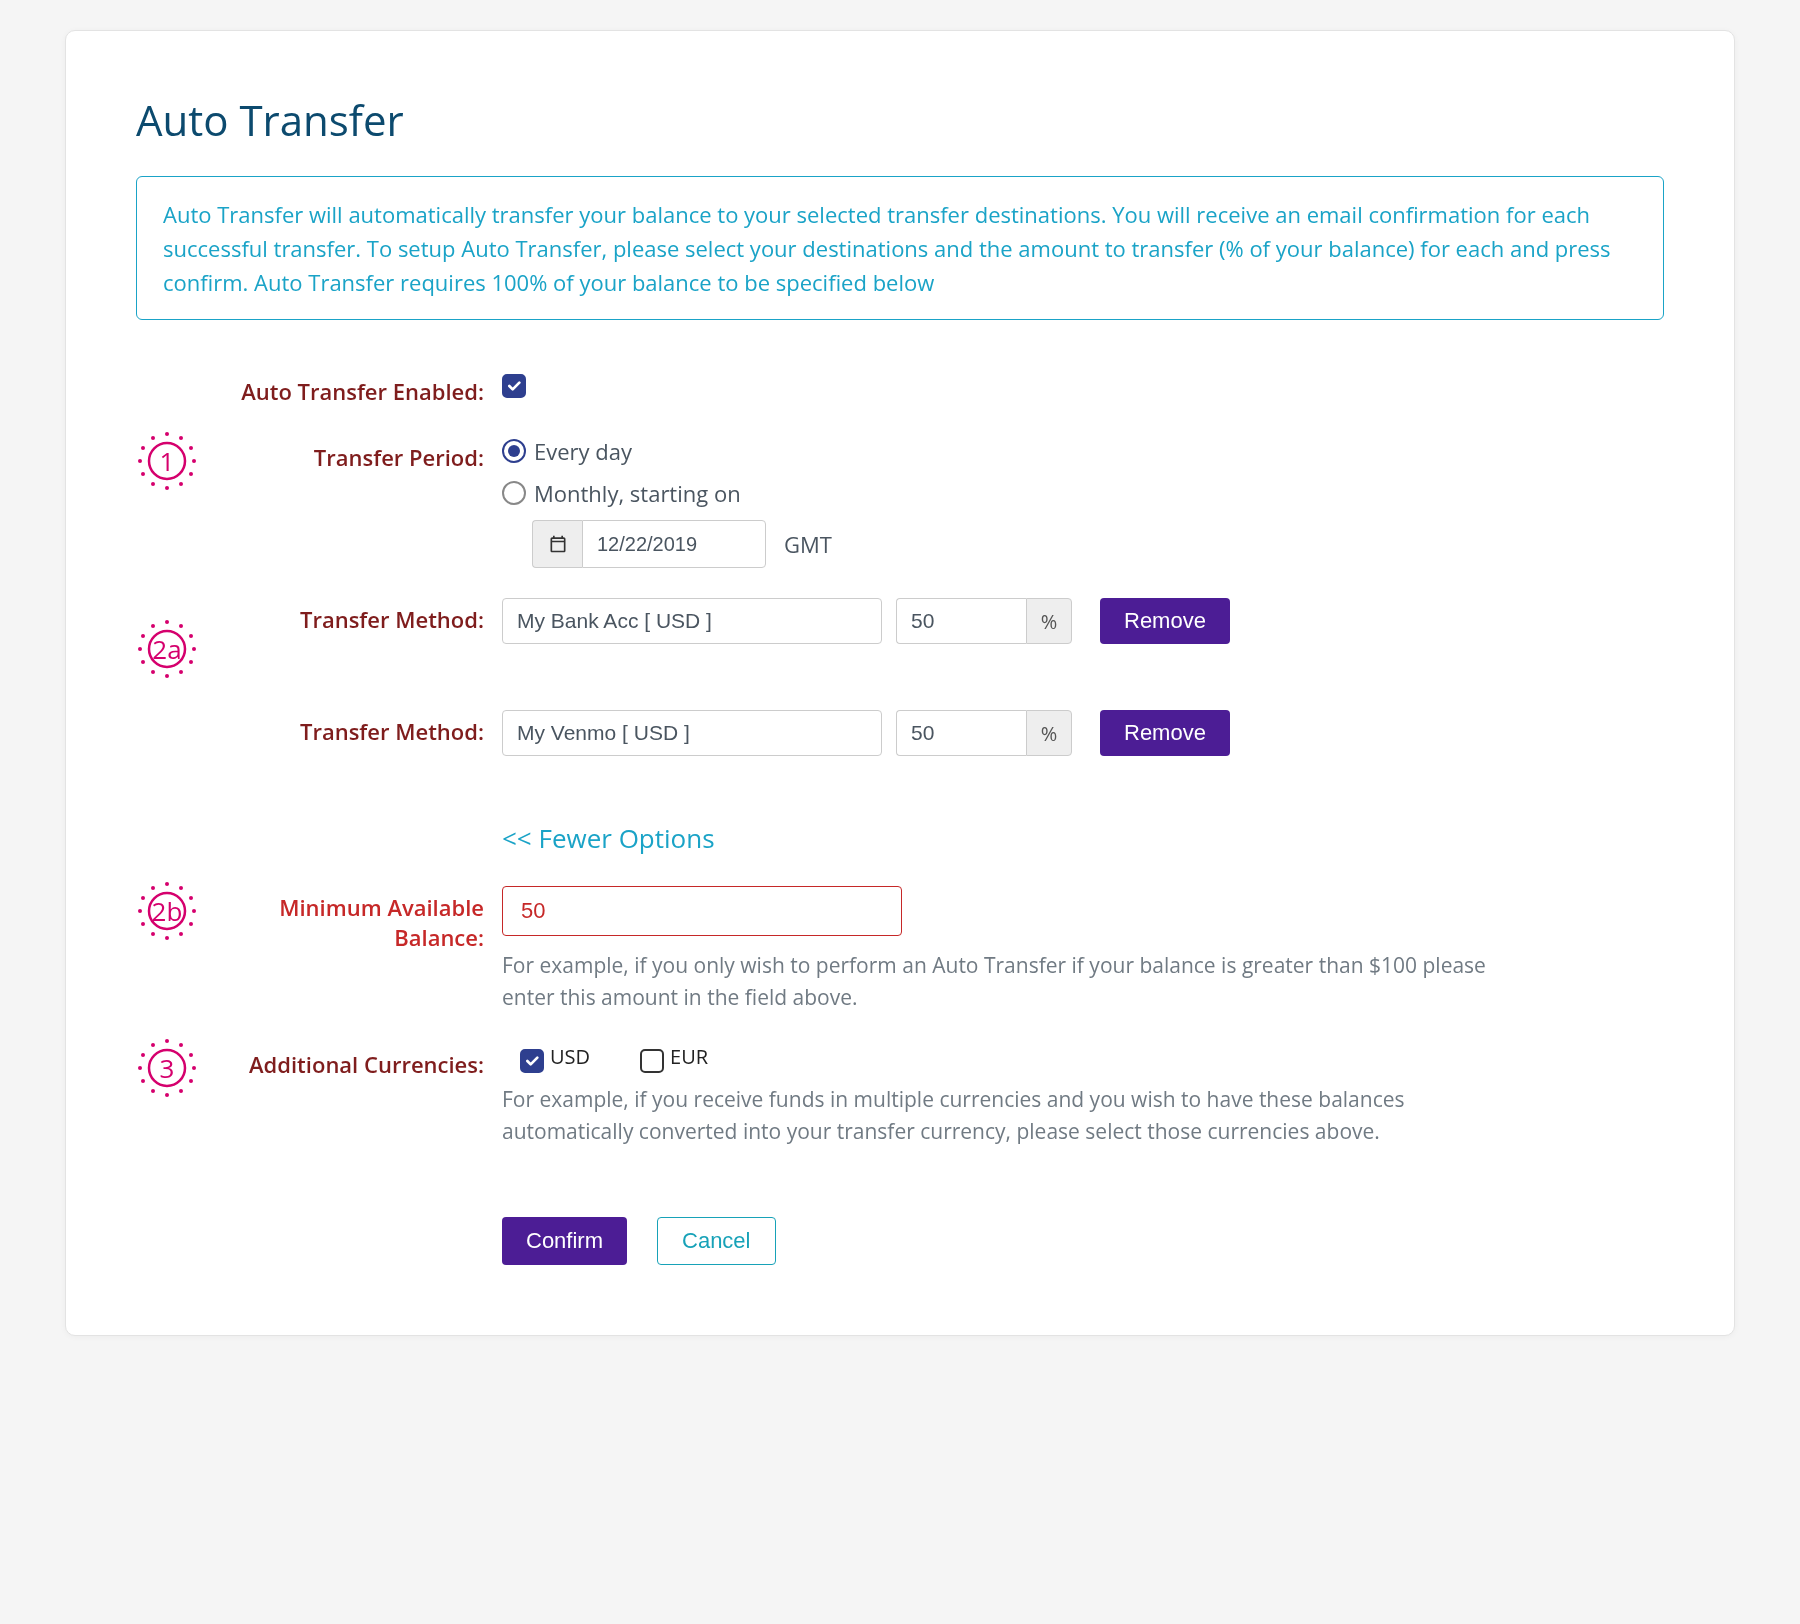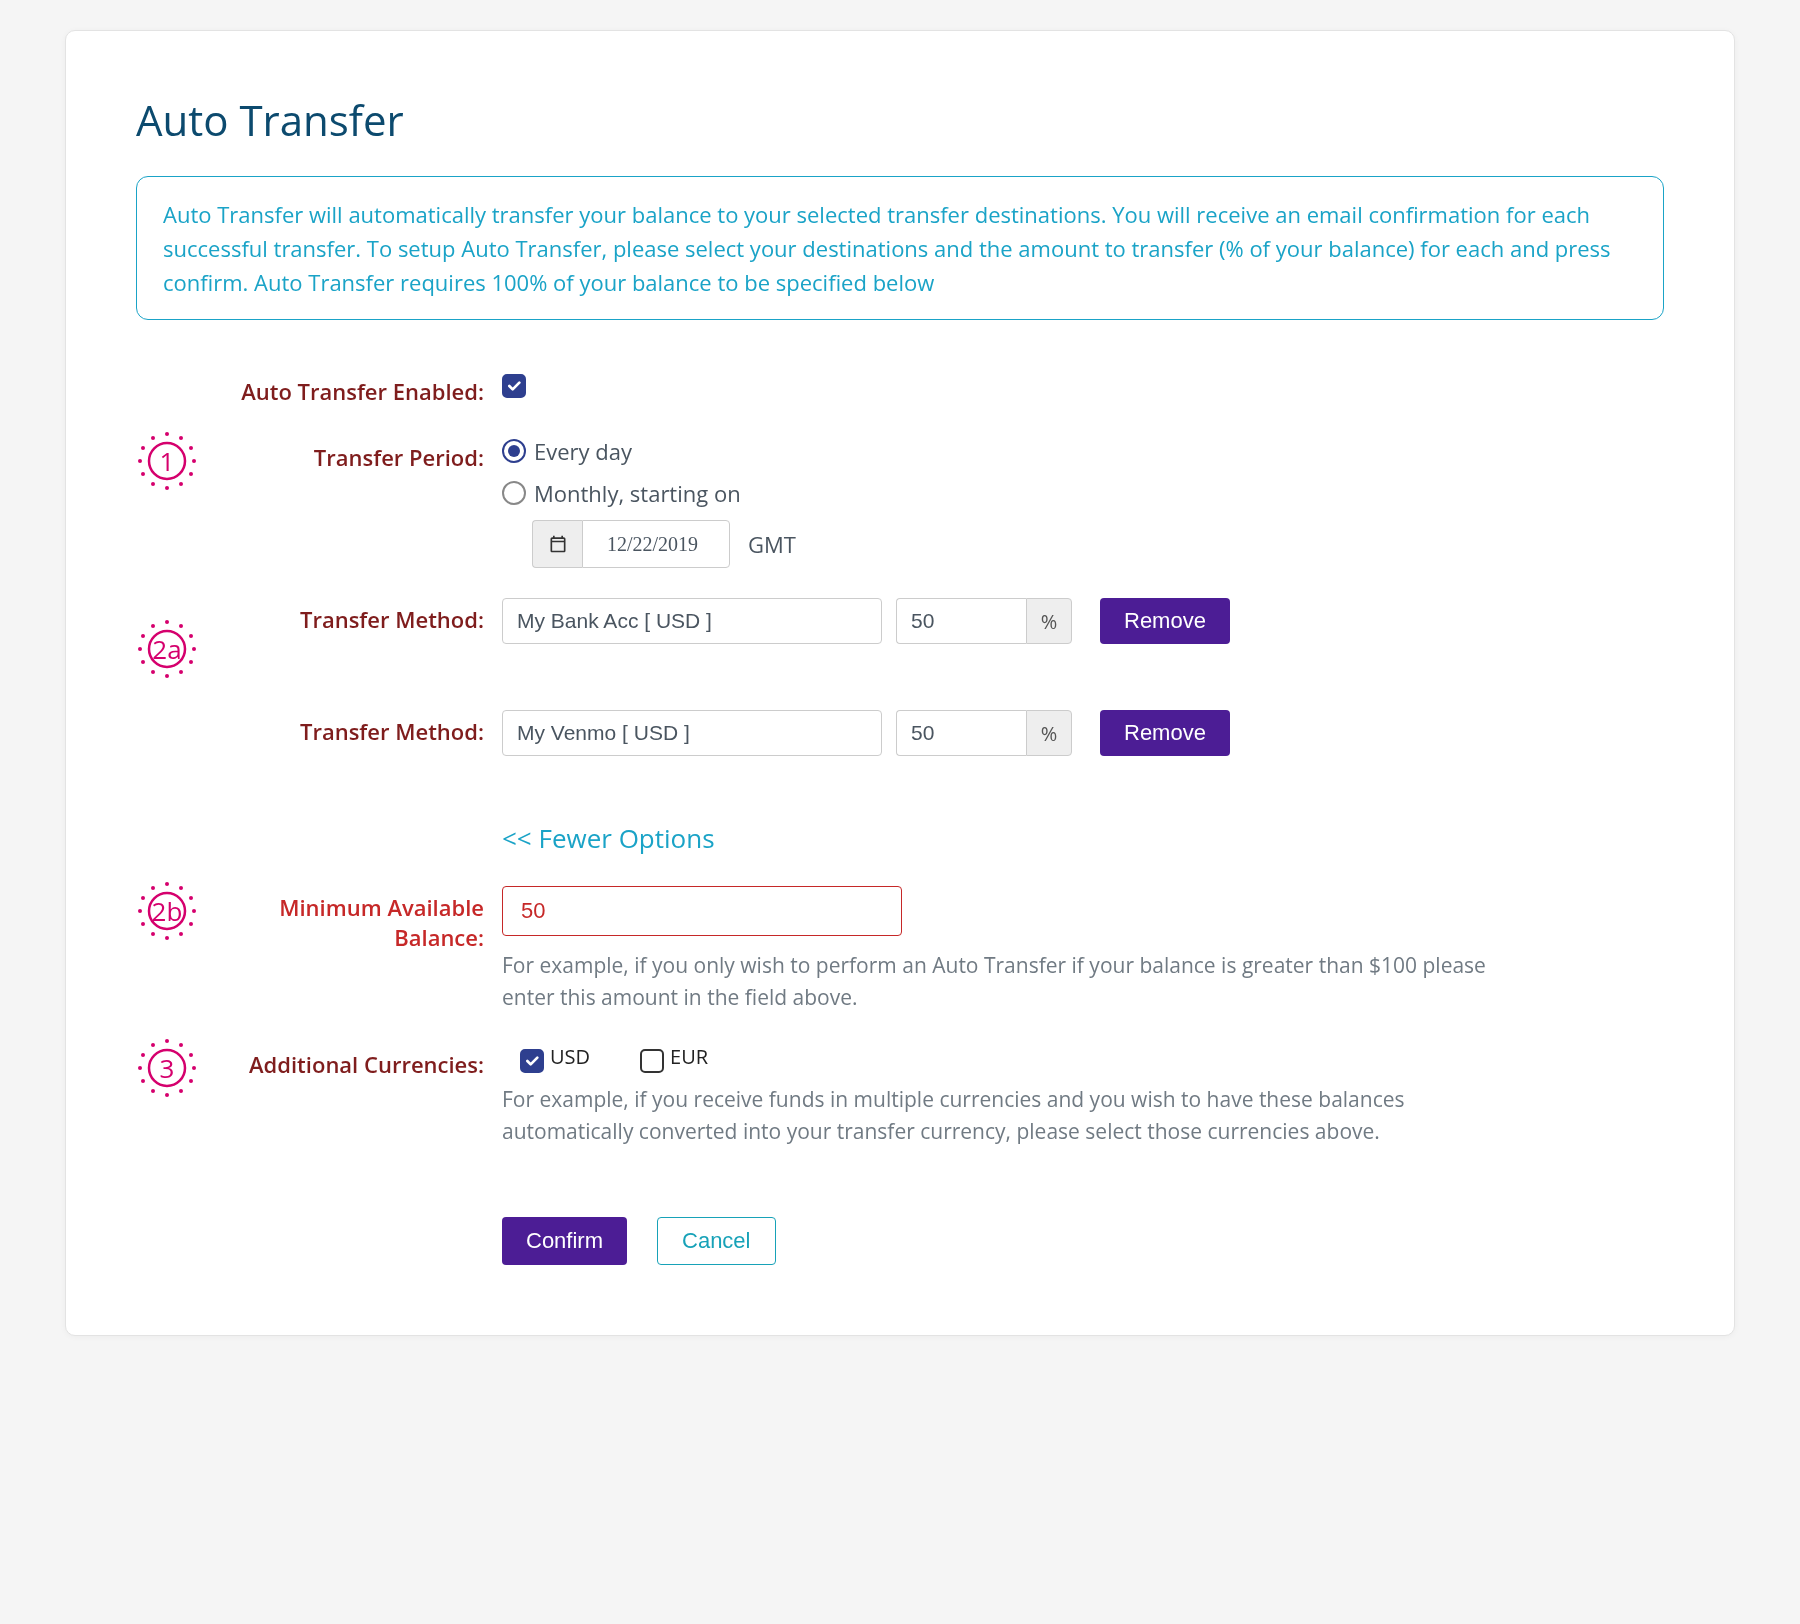--- a/index.html
+++ b/index.html
@@ -18,21 +18,21 @@
 
   .page-title {
     color: #0c4a6e;
     font-size: 42px;
     font-weight: 400;
     margin-bottom: 28px;
   }
 
   .info-box {
     border: 1px solid #1aa3c7;
-    border-radius: 12px;
+    border-radius: 6px;
     padding: 20px 26px;
     color: #1aa3c7;
     font-size: 22px;
     line-height: 1.55;
     margin-bottom: 50px;
   }
 
   .form-grid {
     display: grid;
     grid-template-columns: 80px 250px 1fr;
@@ -111,27 +111,26 @@
     display: flex;
     align-items: center;
     justify-content: center;
     border-right: none;
     border-top-left-radius: 4px;
     border-bottom-left-radius: 4px;
   }
   .date-input {
     border: 1px solid #ccc;
     height: 48px;
-    padding: 0 24px;
+    padding: 0 14px;
     font-size: 20px;
     color: #4a5560;
-    width: 148px;
+    width: 184px;
     border-top-right-radius: 4px;
     border-bottom-right-radius: 4px;
-    font-family: Liberation Serif, serif;
   }
   .gmt { font-size: 22px; color: #4a5560; margin-left: 6px; }
 
   .method-row { display: flex; align-items: center; gap: 14px; margin-bottom: 14px; }
   .select-like {
     border: 1px solid #ccc;
     border-radius: 4px;
     height: 46px;
     width: 380px;
     padding: 0 14px;

